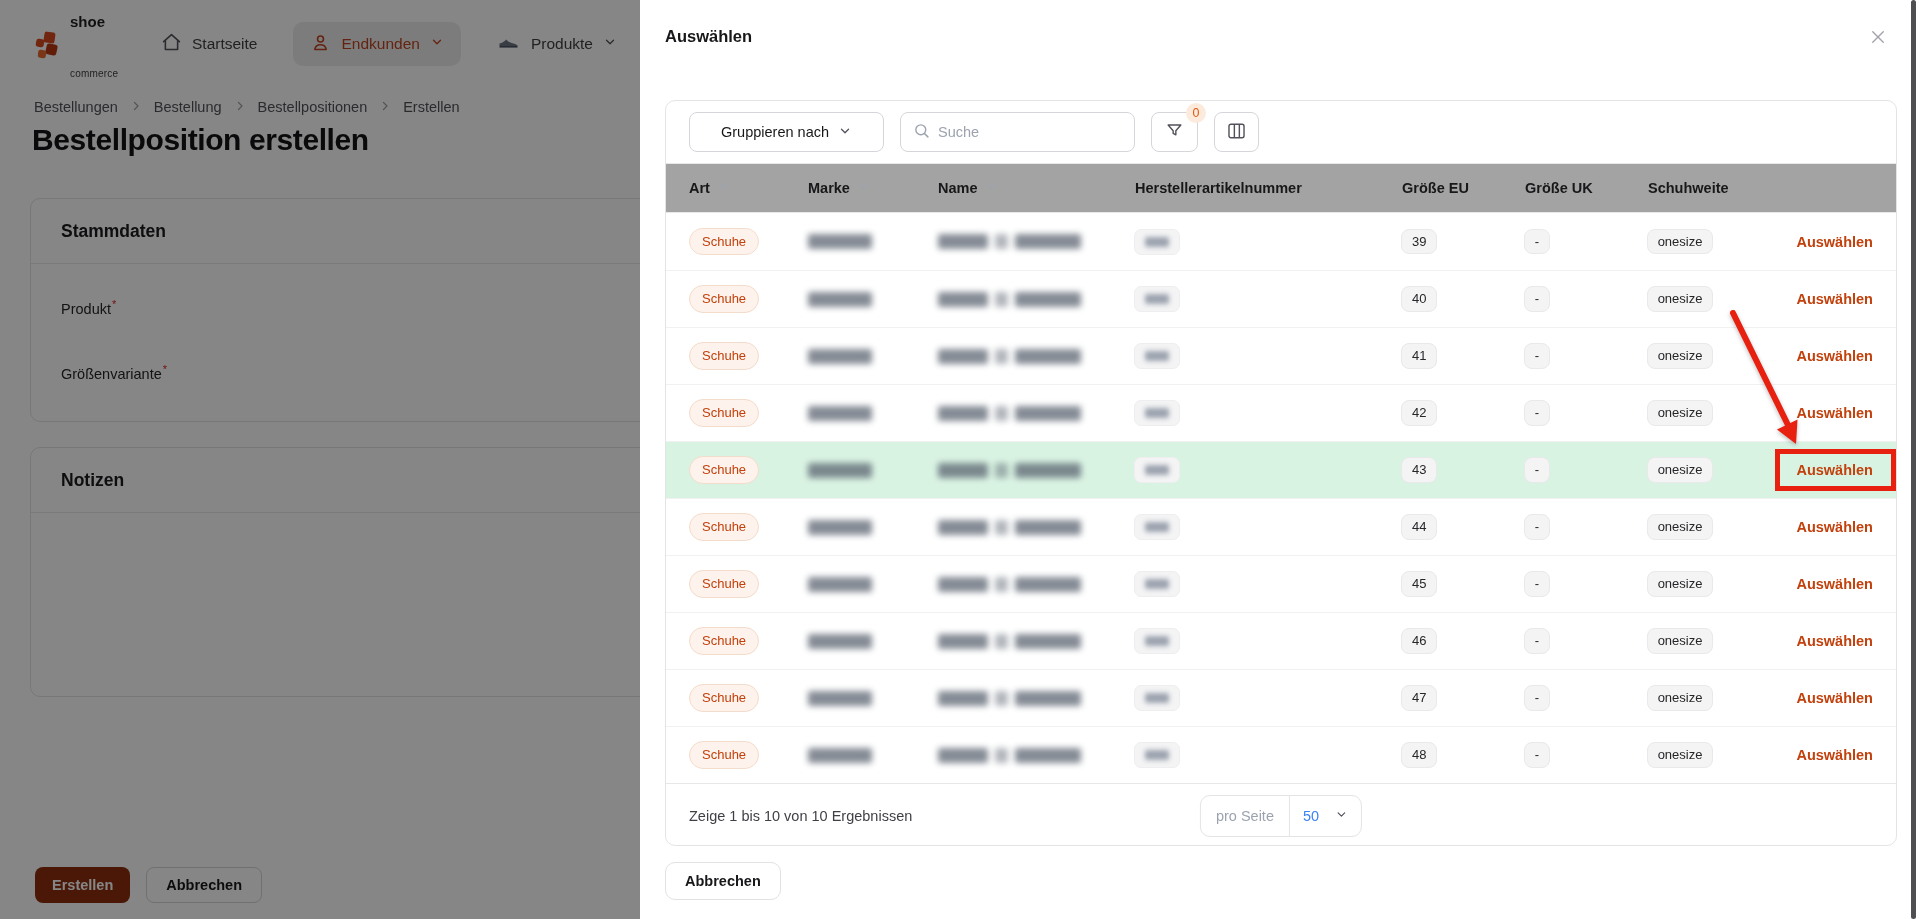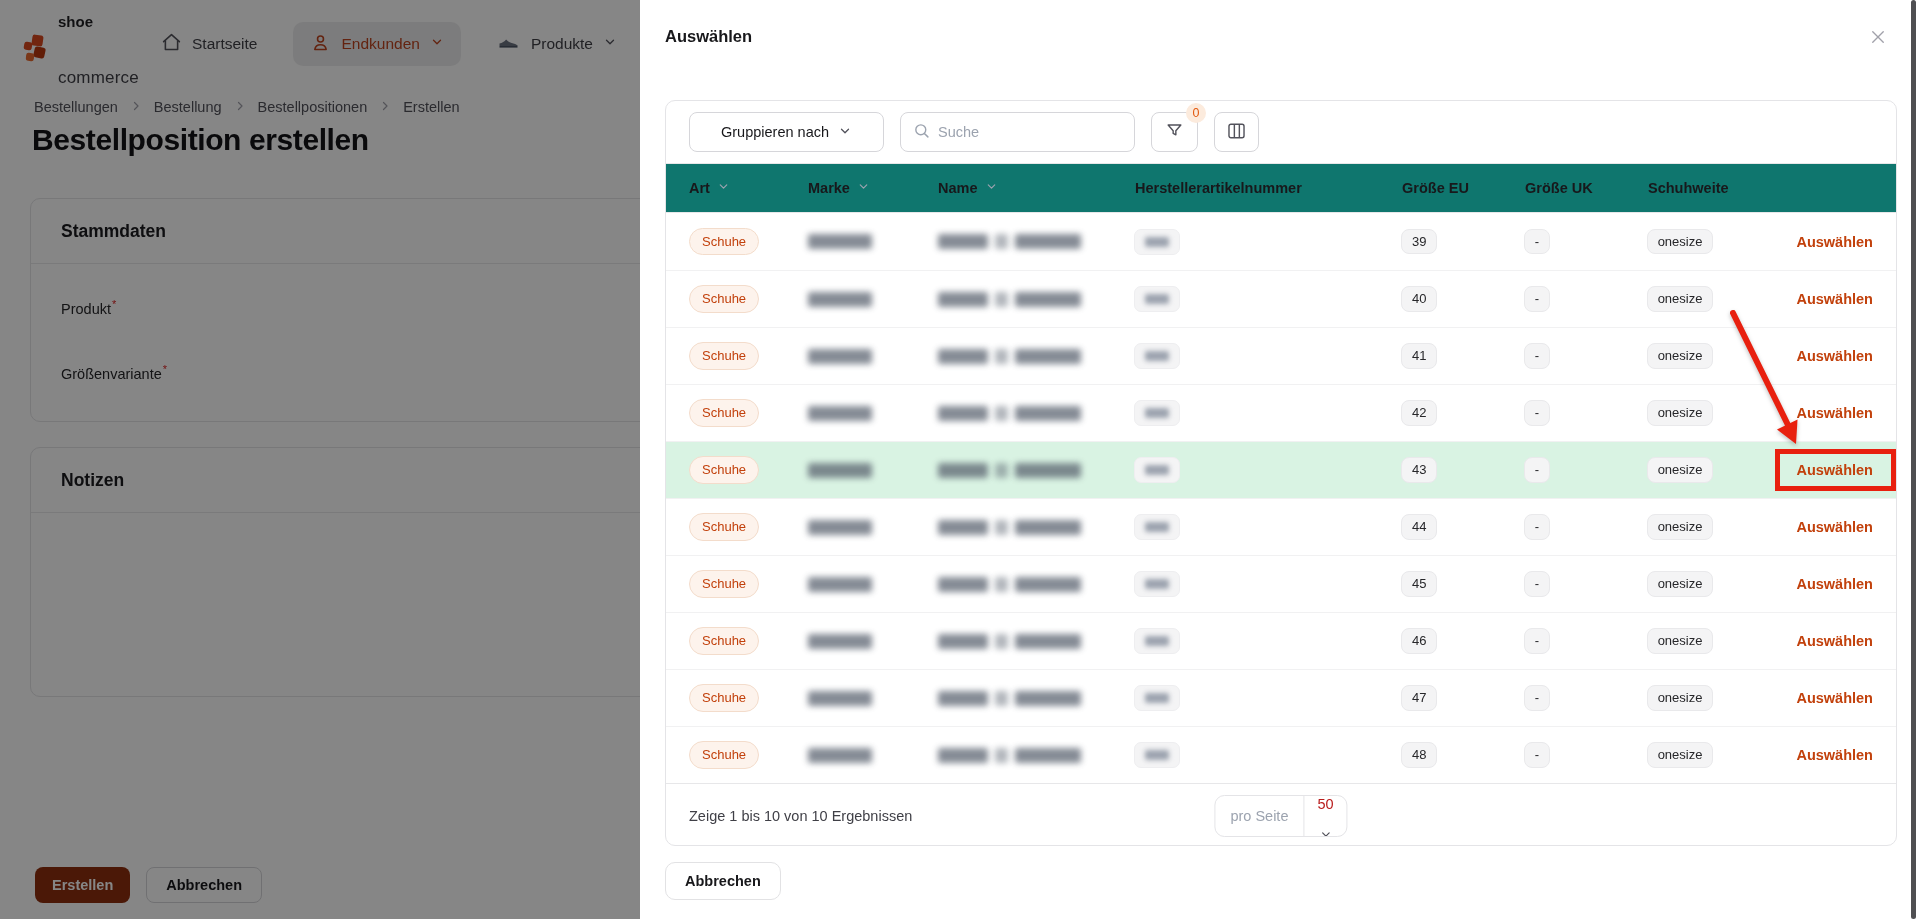--- a/index.html
+++ b/index.html
@@ -7,30 +7,30 @@
   body {
     font-family:"Liberation Sans","DejaVu Sans",sans-serif;
     background:#fff; overflow:hidden; position:relative;
     color:#18181b; -webkit-font-smoothing:antialiased;
   }
   .stage { position:absolute; inset:0; width:1920px; height:919px; overflow:hidden; }
 
   
   .base-page { position:absolute; inset:0; background:#fff; }
   .topbar { position:absolute; top:0; left:0; width:100%; height:64px; background:#fff; }
-  .brand { position:absolute; left:23px; top:14px; display:flex; align-items:center; gap:9px; }
+  .brand { position:absolute; left:35px; top:14px; display:flex; align-items:center; gap:9px; }
   .brand-mark { position:relative; width:26px; height:34px; }
   .brand-mark i { position:absolute; background:#d9491f; border-radius:2.5px; }
   .brand-mark .s1 { width:8px; height:8px; left:1px;  top:9px;  transform:rotate(10deg); }
   .brand-mark .s2 { width:11px; height:11px; left:9px; top:2px;  transform:rotate(8deg); }
   .brand-mark .s3 { width:11px; height:11px; left:11px;top:14px; transform:rotate(12deg); background:#b9370f;}
   .brand-mark .s4 { width:8px; height:8px; left:3px;  top:20px;  transform:rotate(6deg); background:#e8692f;}
   .brand-text { display:flex; flex-direction:column; line-height:1.02; }
   .brand-text .b1 { font-weight:700; font-size:15px; color:#1f1f23; }
-  .brand-text .b2 { font-weight:400; font-size:17px; color:#3f3f46; letter-spacing:.2px;margin-top:40px; }
+  .brand-text .b2 { font-weight:400; font-size:10px; color:#3f3f46; letter-spacing:.2px;margin-top:40px; }
 
   .topnav { position:absolute; left:155px; top:12px; height:64px; display:flex; align-items:center; gap:30px; }
   .nav-item { display:flex; align-items:center; gap:10px; font-size:15.5px; color:#3f3f46; height:44px; padding:0 6px; cursor:pointer; }
   .nav-item svg { flex:0 0 auto; }
   .nav-pill { background:#ededee; border-radius:10px; padding:0 17px; color:#bc431f; font-weight:500; }
   .partial-nav { margin-left:2px; display:flex; align-items:center; }
 
   .breadcrumb { position:absolute; left:34px; top:99px; display:flex; align-items:center; gap:12px; font-size:14.5px; color:#52525b; }
   .breadcrumb .crumb { cursor:pointer; }
   .page-title { position:absolute; left:32px; top:123px; font-size:30px; font-weight:700; letter-spacing:-.4px; color:#141417; }
@@ -59,21 +59,21 @@
   .toolbar { height:62px; display:flex; align-items:center; padding:0 23px; gap:16px; }
   .tool-btn { height:40px; border:1px solid #d6d6da; border-radius:8px; background:#fff; display:inline-flex; align-items:center; gap:9px; padding:0 31px; font-size:14.5px; color:#18181b; cursor:pointer; font-family:inherit; }
   .search-box { width:235px; height:40px; border:1px solid #d6d6da; border-radius:8px; display:flex; align-items:center; gap:8px; padding:0 12px; }
   .search-box input { border:none; outline:none; flex:1; font-size:14.5px; color:#3f3f46; font-family:inherit; min-width:0; background:transparent; }
   .search-box input::placeholder { color:#9ca3af; }
   .icon-btn { position:relative; height:40px; border:1px solid #d6d6da; border-radius:8px; background:#fff; display:inline-flex; align-items:center; justify-content:center; cursor:pointer; }
   .icon-btn.filter { width:47px; }
   .icon-btn.columns { width:45px; }
   .filter-badge { position:absolute; top:-10px; right:-9px; min-width:20px; height:20px; padding:0 5px; border-radius:10px; background:#fcebdd; color:#e2590f; font-size:12.5px; line-height:20px; text-align:center; }
 
-  .thead { height:50px; display:flex; align-items:center; padding:0 23px; border-top:1px solid #e7e7e9; border-bottom:1px solid #e7e7e9; background:#0f766e; }
+  .thead { height:50px; display:flex; align-items:center; padding:0 23px; border-top:1px solid #e7e7e9; border-bottom:1px solid #e7e7e9; background:#a3a3a3; }
   .hcell { font-size:14.5px; font-weight:700; color:#18181b; display:flex; align-items:center; gap:7px; }
   .c-art{width:119px;} .c-marke{width:130px;} .c-name{width:197px;} .c-herst{width:267px;}
   .c-eu{width:123px;} .c-uk{width:123px;} .c-weite{width:150px;}
   .c-action{flex:1; display:flex; justify-content:flex-end; position:relative;}
 
   .trow { height:57px; display:flex; align-items:center; padding:0 23px; }
   .trow + .trow { border-top:1px solid #f1f1f2; }
   .trow > div { display:flex; align-items:center; }
   .row-highlight { background:#d9f3e3; }
 
@@ -87,21 +87,21 @@
   .badge-blur { display:inline-flex; align-items:center; justify-content:center; background:#f4f4f5; border:1px solid #eeeef0; border-radius:7px; width:46px; height:26px; }
   .blur-inner { width:24px; height:10px; background:#9ca3af; border-radius:2px; filter:blur(2.5px); }
   .select-link { color:#c2410c; font-weight:700; font-size:14.5px; text-decoration:none; cursor:pointer; }
   .red-box { display:none; position:absolute; right:-23px; top:50%; transform:translateY(-50%); width:121px; height:42px; border:5px solid #e8200f; }
   .row-highlight .red-box { display:block; }
 
   .tfoot { height:64px; border-top:1px solid #e7e7e9; display:flex; align-items:center; padding:0 23px; position:relative; }
   .results-text { font-size:14.5px; color:#3f3f46; }
   .per-page { position:absolute; left:50%; transform:translateX(-50%); height:42px; display:flex; align-items:stretch; border:1px solid #e4e4e7; border-radius:10px; overflow:hidden; background:#fff; }
   .pp-label { display:flex; align-items:center; padding:0 15px; font-size:14.5px; color:#9ca3af; border-right:1px solid #e4e4e7; }
-  .pp-value { display:flex; align-items:center; gap:16px; padding:0 13px; font-size:14.5px; color:#b91c1c; cursor:pointer;flex-direction:column; }
+  .pp-value { display:flex; align-items:center; gap:16px; padding:0 13px; font-size:14.5px; color:#3b82f6; cursor:pointer; }
 
   .modal-cancel { position:absolute; left:25px; top:862px; height:38px; padding:0 19px; border:1px solid #e2e2e4; border-radius:10px; background:#fff; font-size:14.5px; font-weight:700; color:#18181b; cursor:pointer; font-family:inherit; }
 
   .annotation-arrow { position:absolute; left:1060px; top:295px; pointer-events:none; filter:drop-shadow(0 2px 2px rgba(0,0,0,.25)); }
   .scrollbar-thumb { position:absolute; right:4px; top:0; width:5px; height:919px; background:#4f4f52; border-radius:3px; }
 </style>
 </head>
 <body>
 
 <div class="stage">

